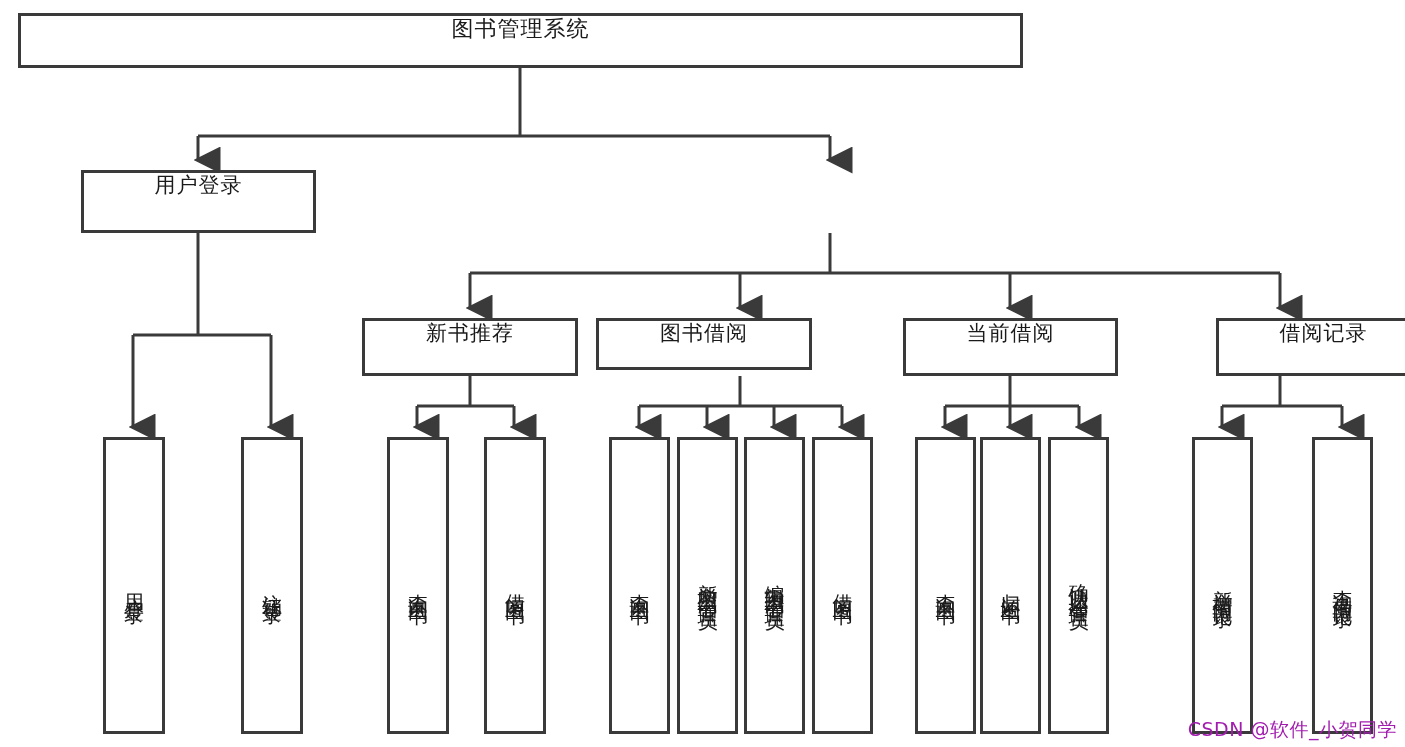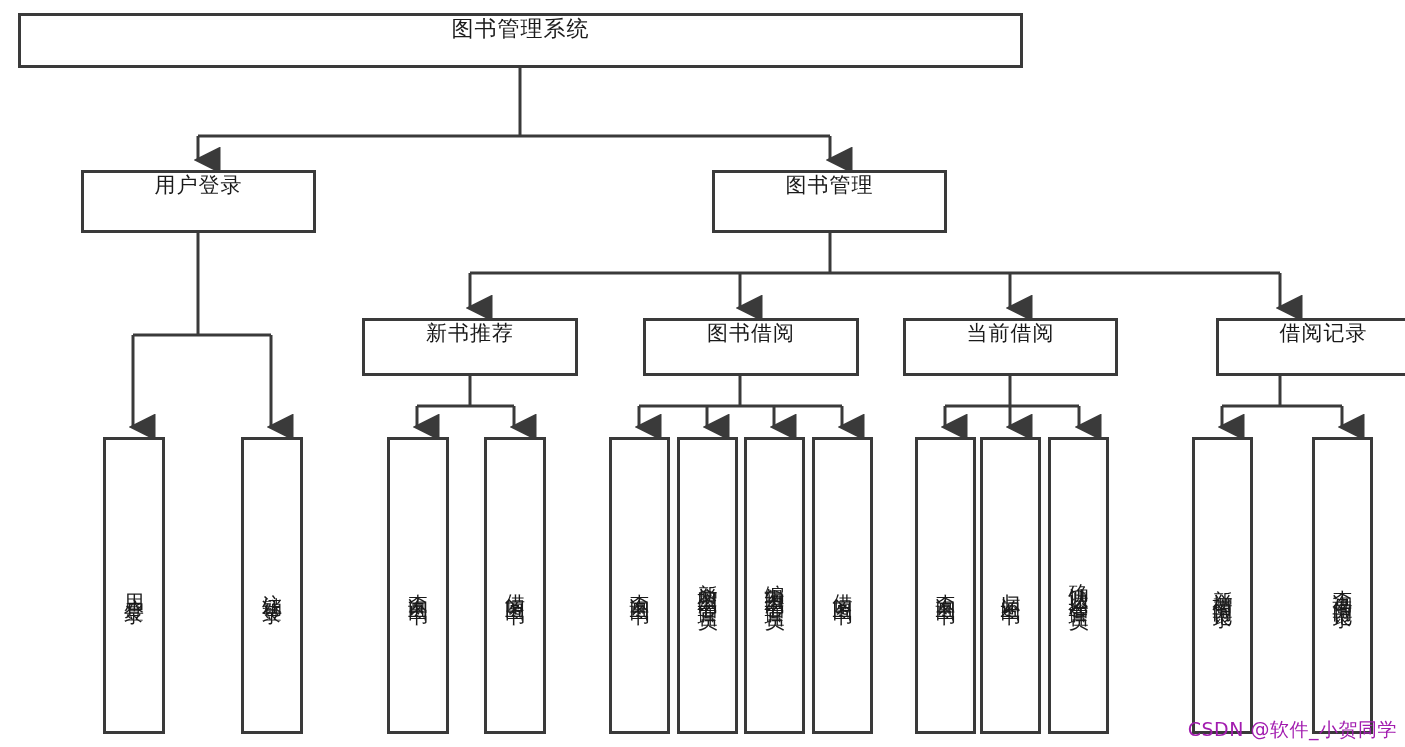--- a/index.html
+++ b/index.html
@@ -119,29 +119,26 @@
   </svg>
 
   <div class="node h-node root" style="left:18px;top:13px;width:1005px;height:55px;">
     <span>图书管理系统</span>
   </div>
 
   <div class="node h-node" style="left:81px;top:170px;width:235px;height:63px;">
     <span>用户登录</span>
   </div>
 
-  <div class="node h-node" style="left:712px;top:170px;width:235px;height:63px;">
-    <span>图书管理</span>
-  </div>
 
   <div class="node h-node" style="left:362px;top:318px;width:216px;height:58px;">
     <span>新书推荐</span>
   </div>
 
-  <div class="node h-node" style="left:643px;top:318px;width:216px;height:58px;">
+  <div class="node h-node" style="left:596px;top:318px;width:216px;height:52px;">
     <span>图书借阅</span>
   </div>
 
   <div class="node h-node" style="left:903px;top:318px;width:215px;height:58px;">
     <span>当前借阅</span>
   </div>
 
   <div class="node h-node" style="left:1216px;top:318px;width:215px;height:58px;">
     <span>借阅记录</span>
   </div>

